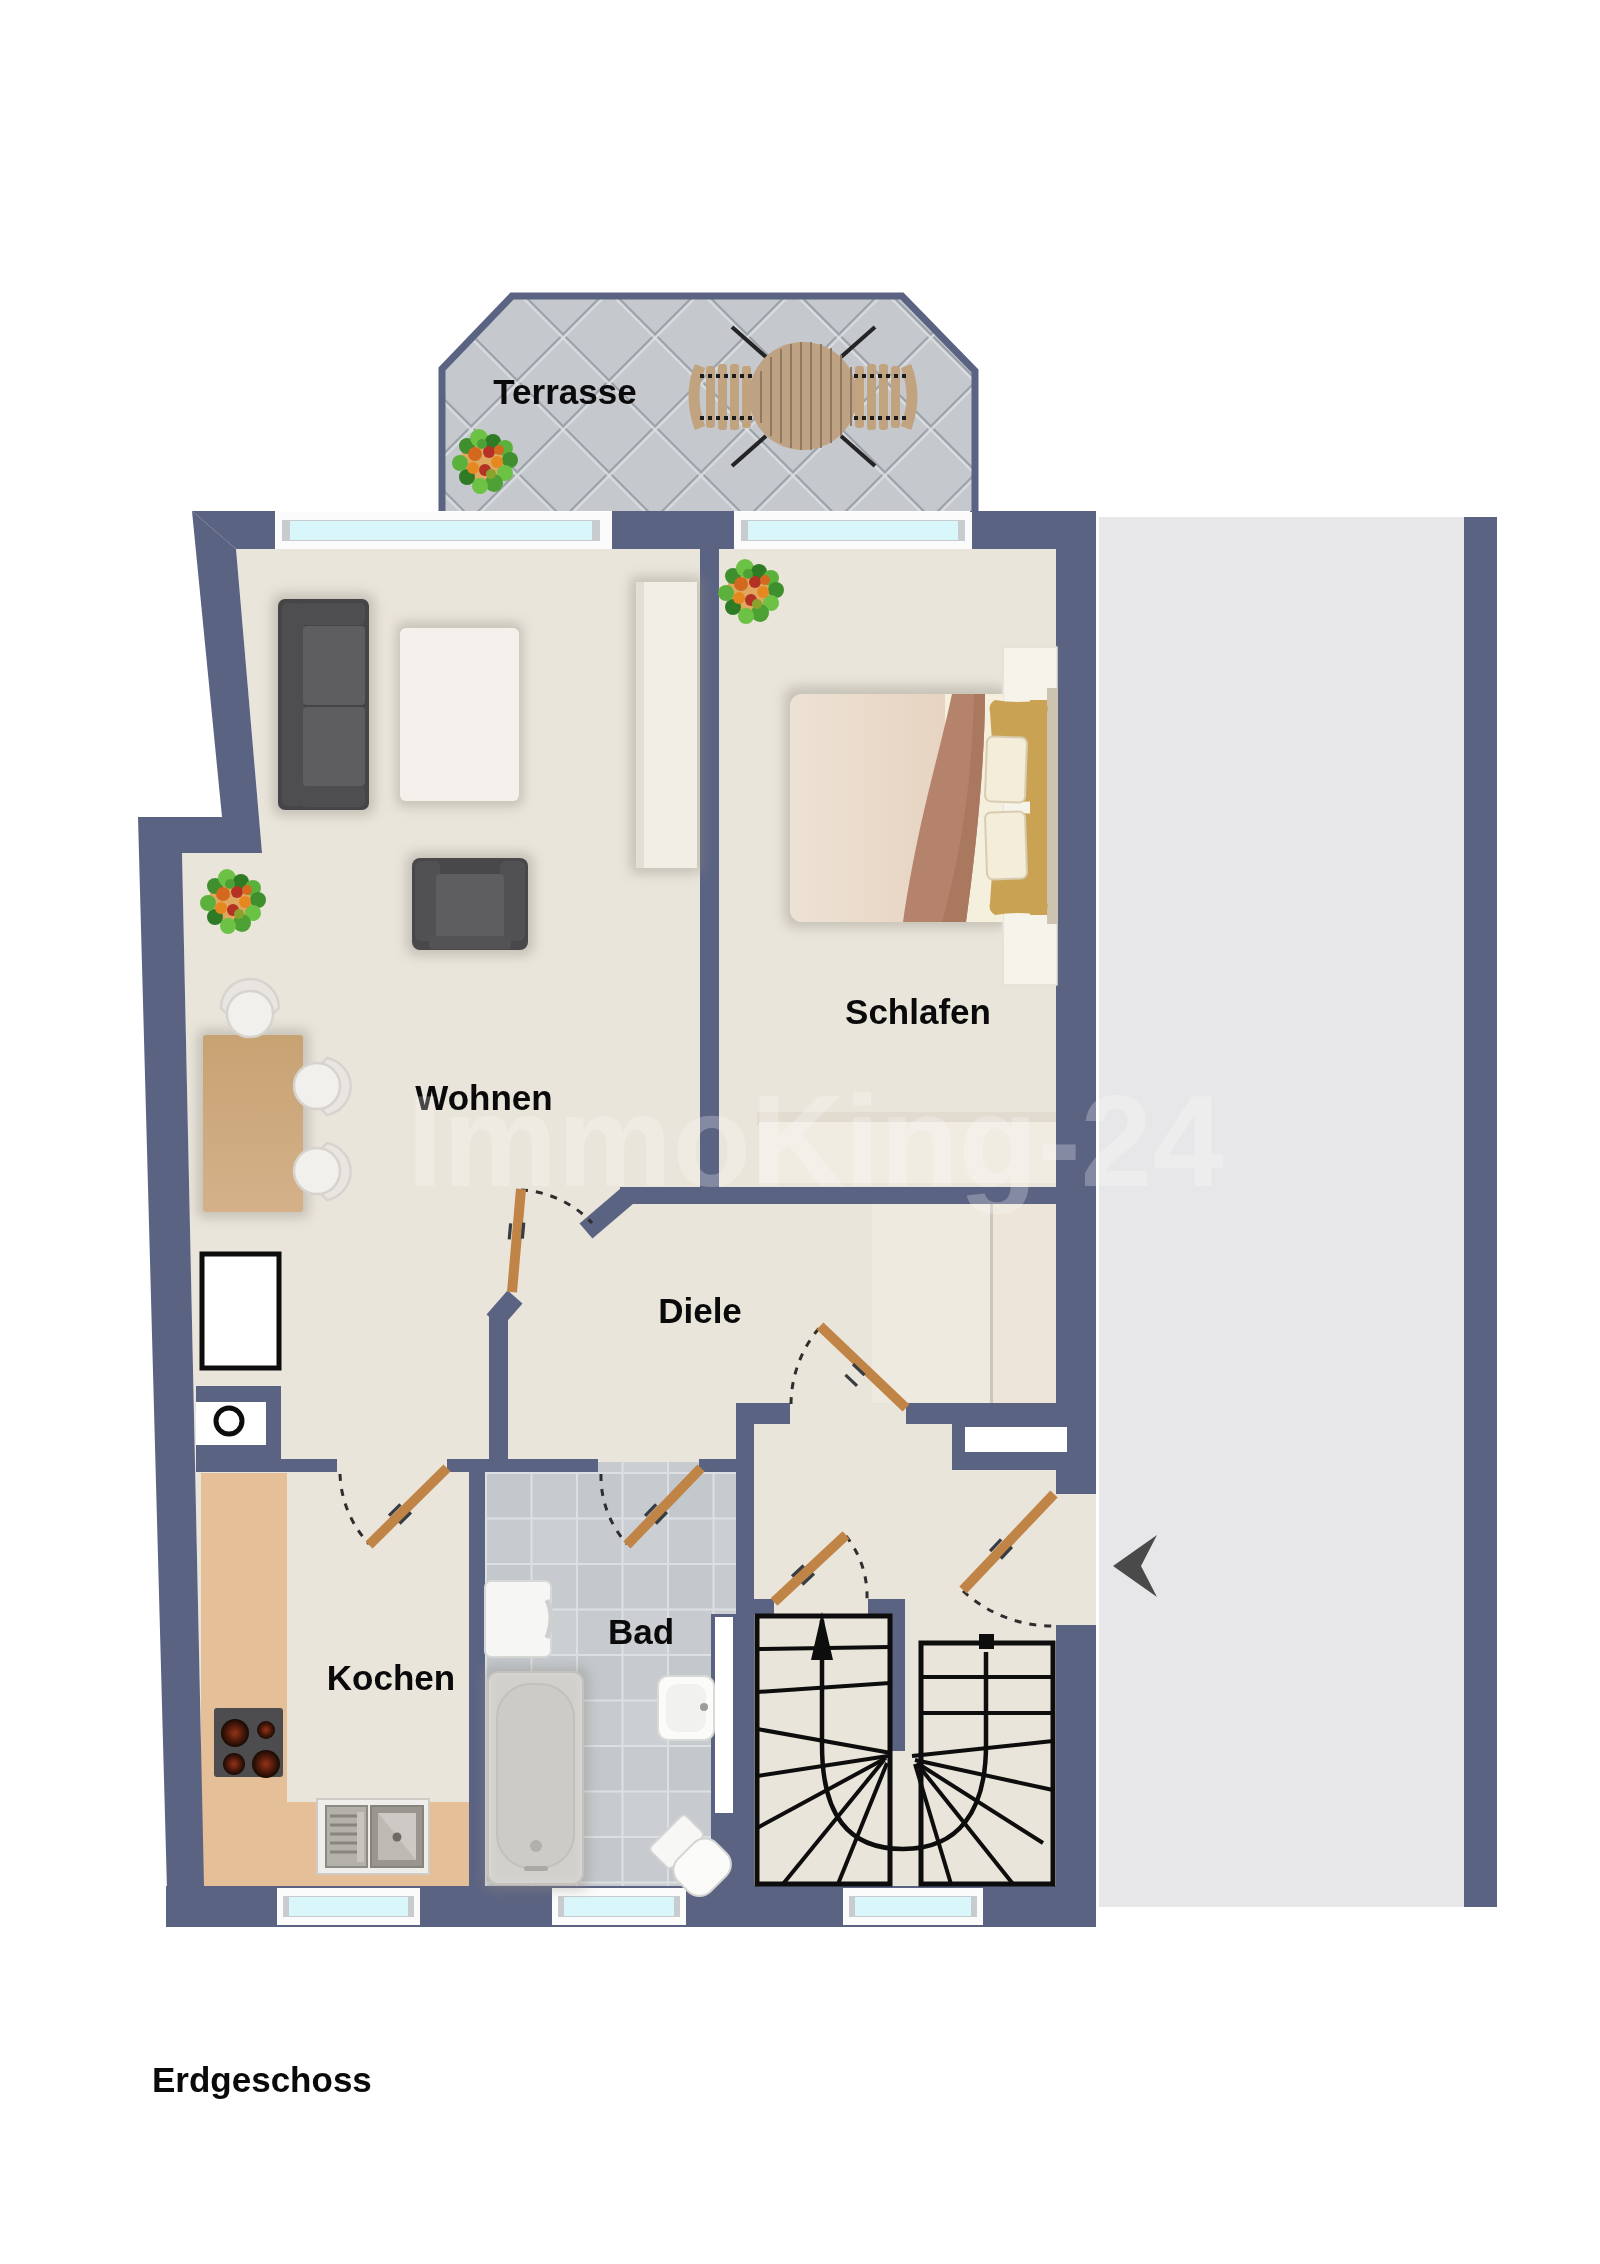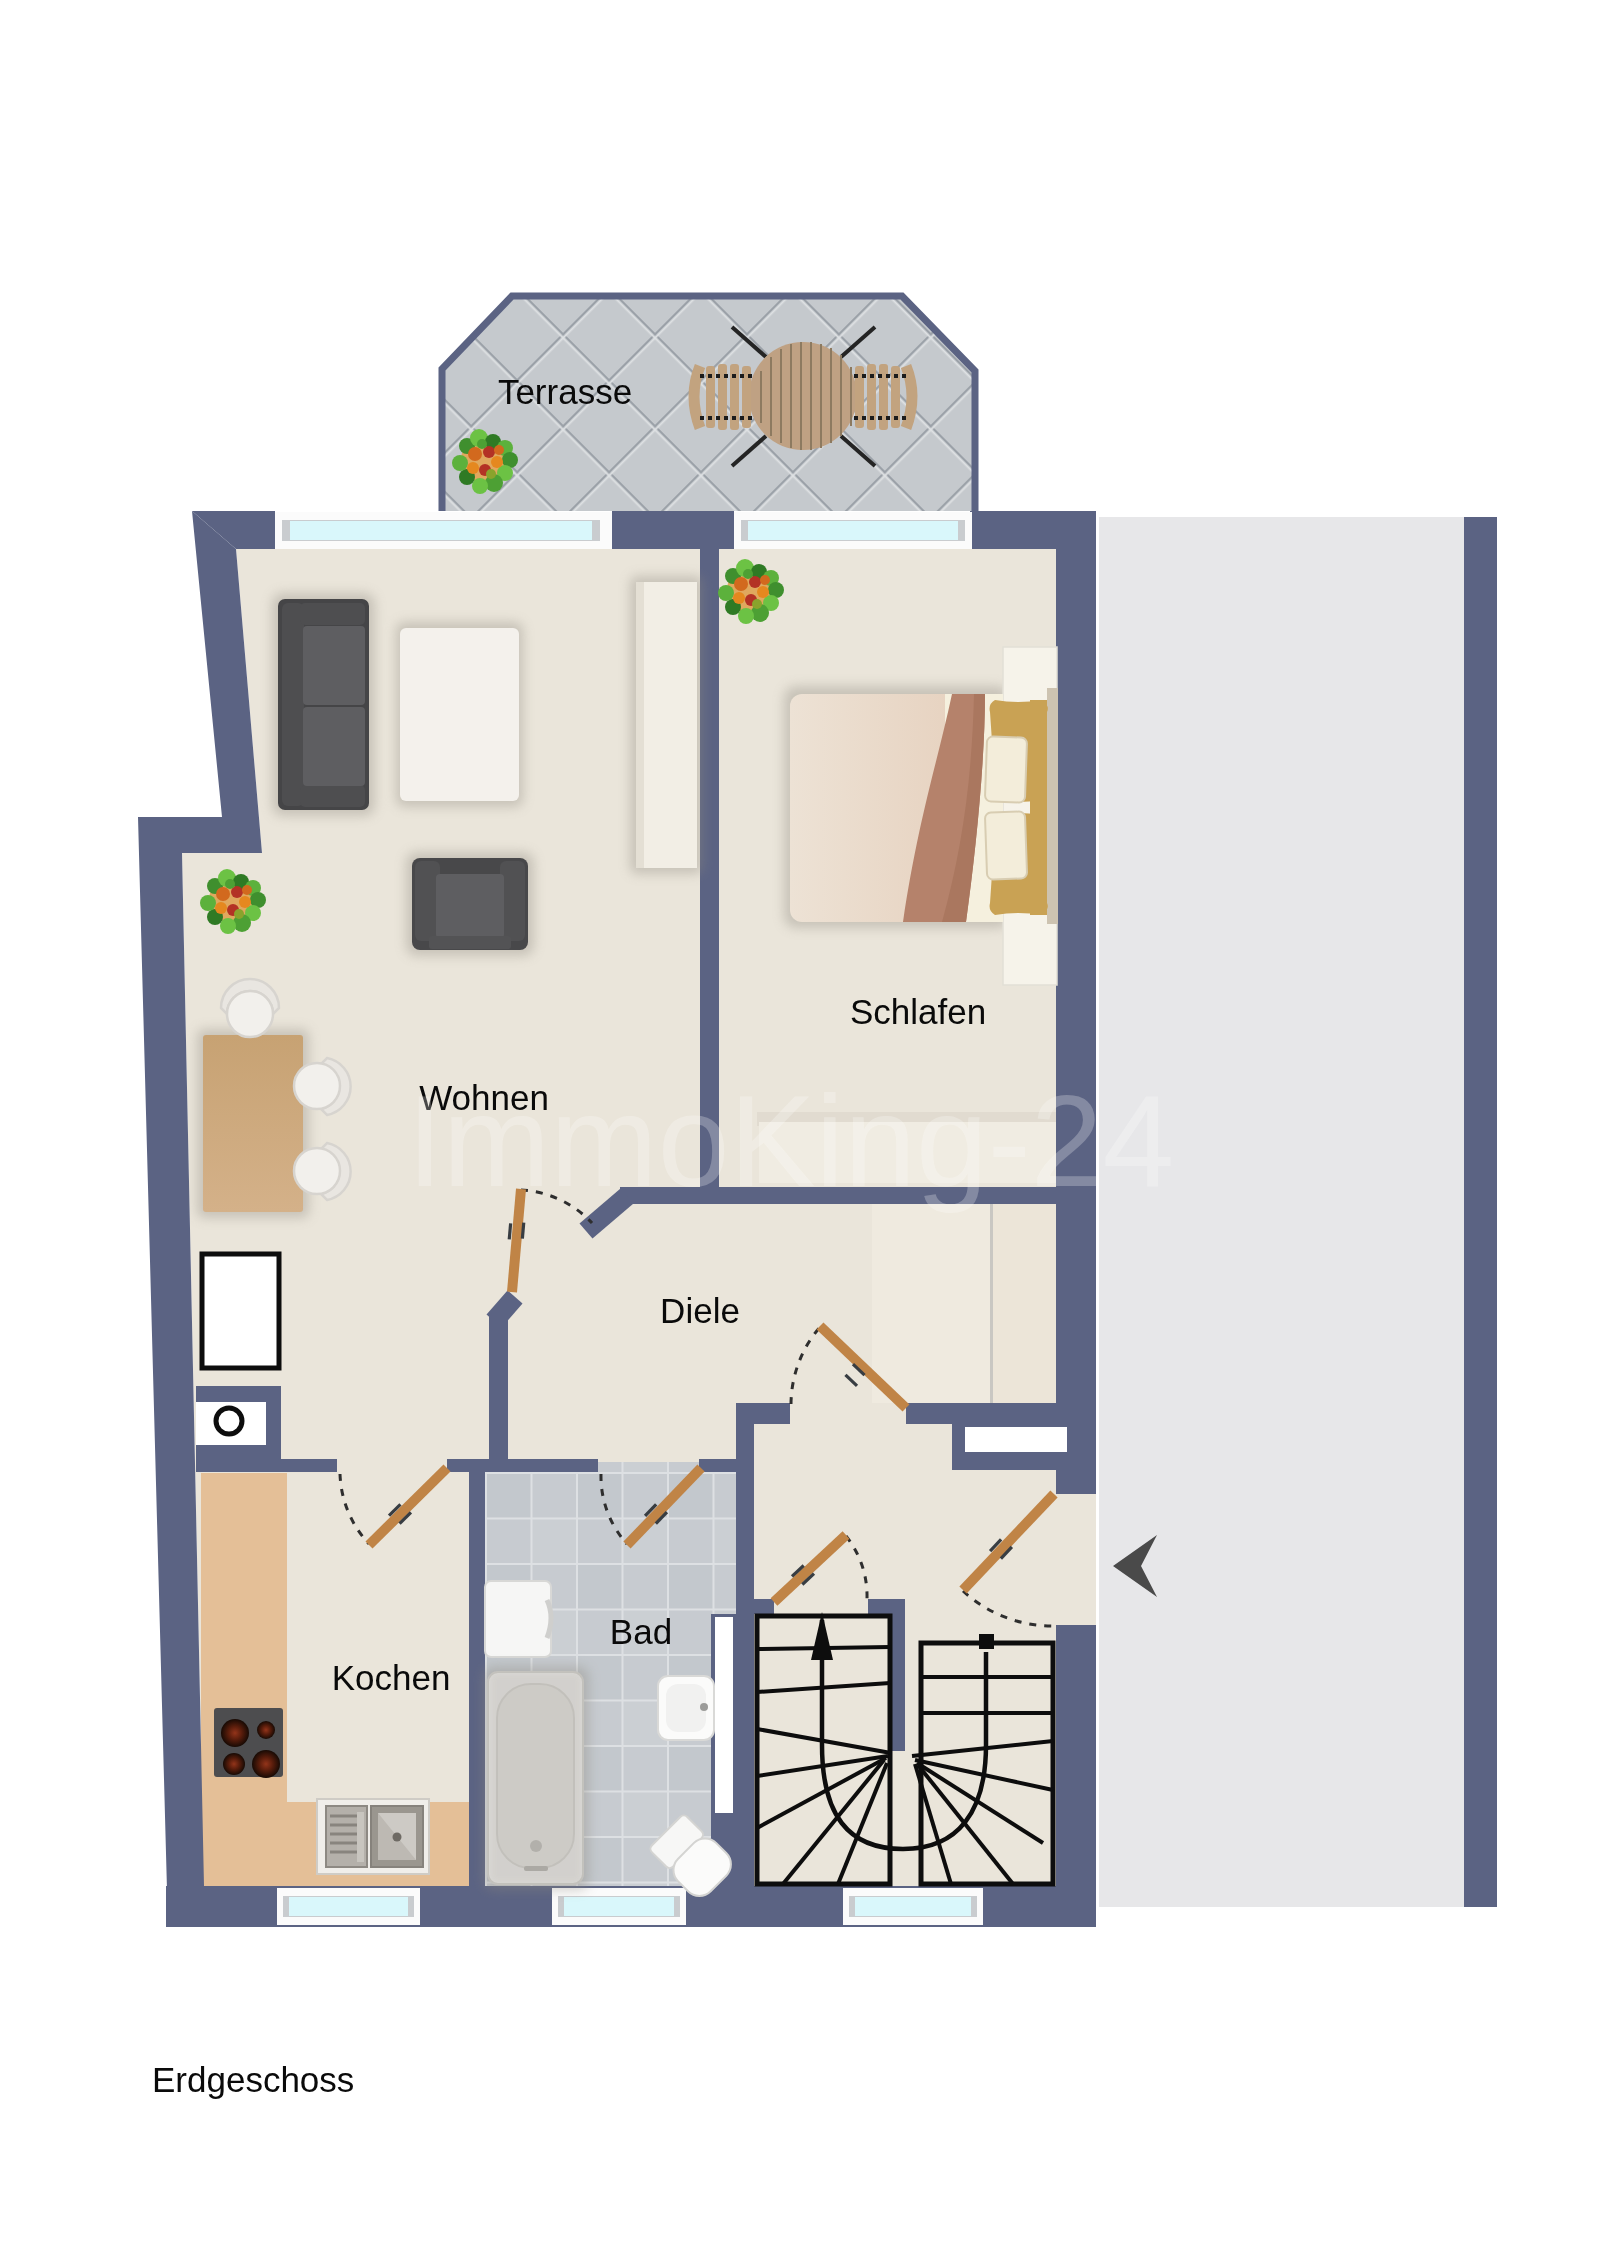--- a/index.html
+++ b/index.html
@@ -1,17 +1,17 @@
 <!DOCTYPE html>
 <html><head>
 <meta charset="utf-8">
 <style>
   html,body{margin:0;padding:0;background:#ffffff;}
   #page{width:1600px;height:2264px;position:relative;background:#f97316;
-        font-family:"Liberation Sans", sans-serif;}
+        font-family:"Liberation Sans", sans-serif;font-weight:bold;}
   svg{display:block;}
   .lbl{font-family:"Liberation Sans", sans-serif;font-size:35px;fill:#0a0a0a;}
 </style>
 </head>
 <body>
 <div id="page">
 <svg width="1600" height="2264" viewBox="0 0 1600 2264" xmlns="http://www.w3.org/2000/svg">
 <defs>
   <pattern id="terr" width="65" height="65" patternUnits="userSpaceOnUse" patternTransform="rotate(45 800 400)">
     <rect width="65" height="65" fill="#c5c9cd"></rect>

